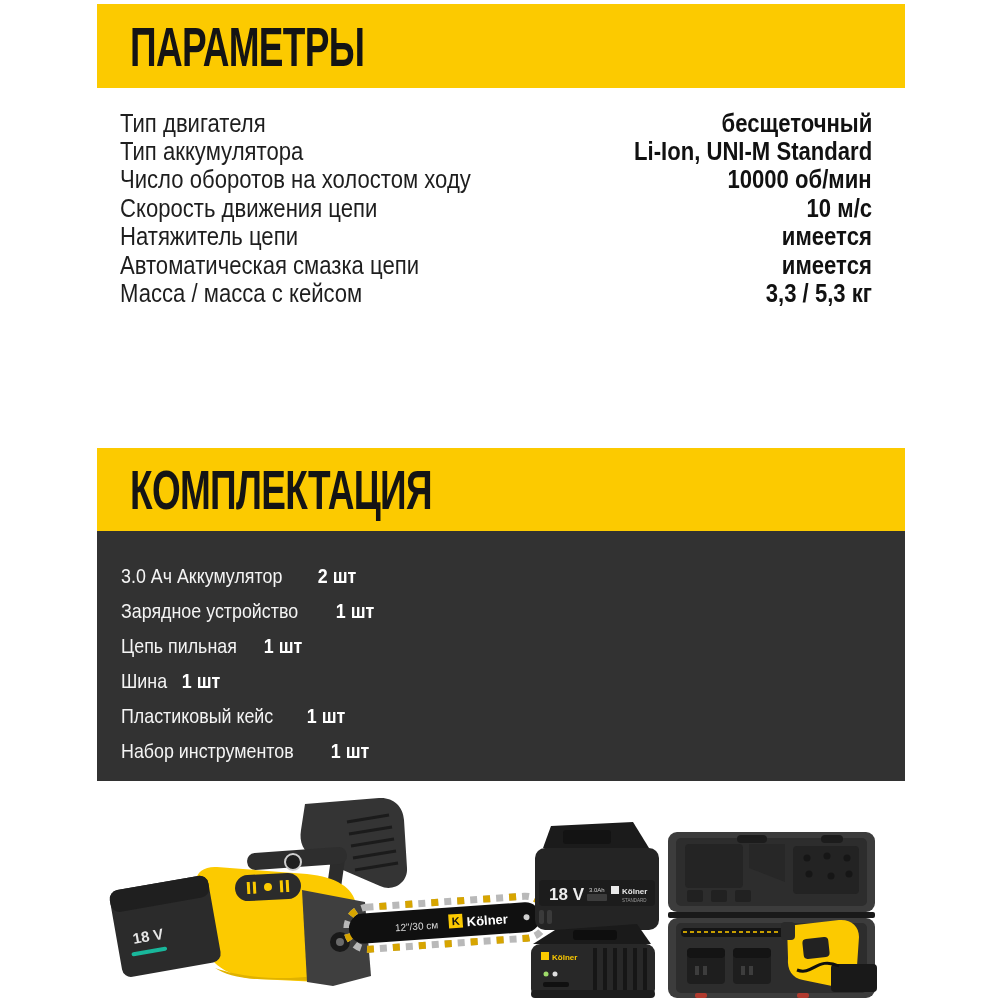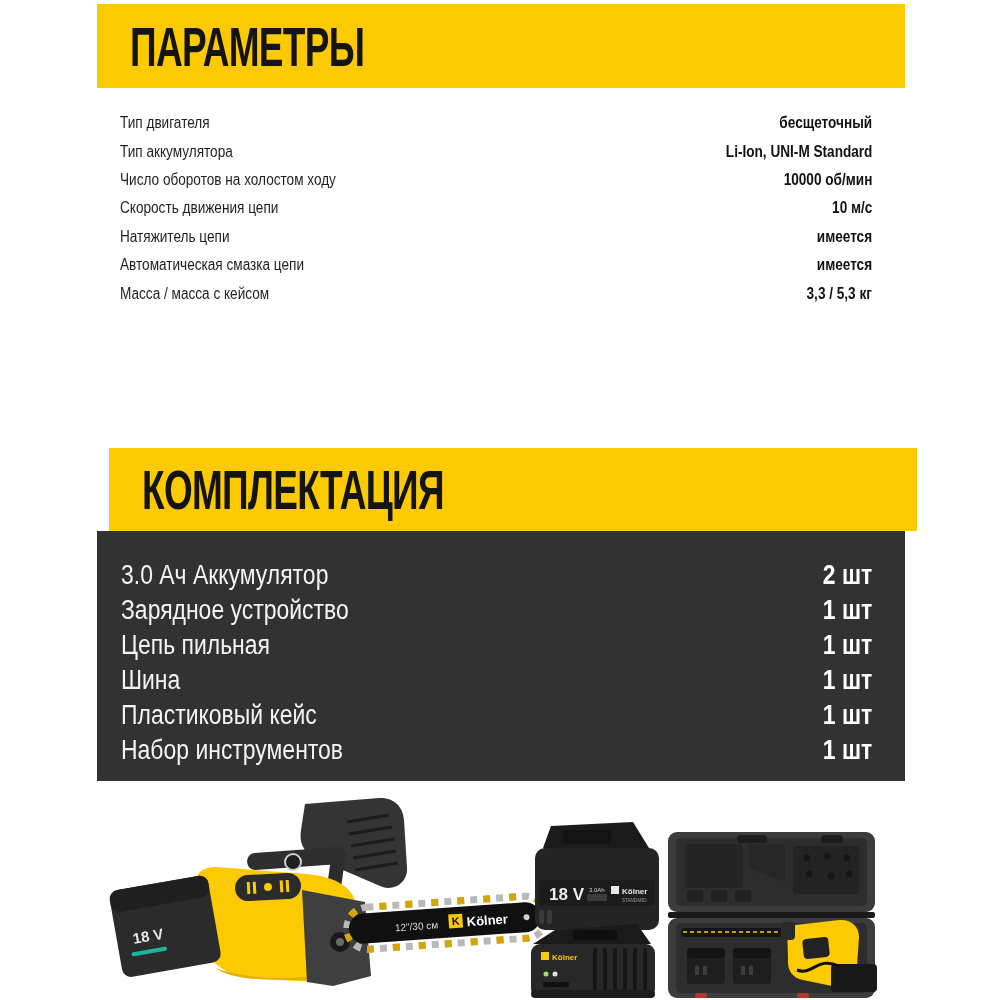--- a/index.html
+++ b/index.html
@@ -6,40 +6,40 @@
   .sheet {
     position:relative; width:1000px; height:1000px; overflow:hidden;
     background:#ffffff;
     font-family:"Liberation Sans","DejaVu Sans",sans-serif;
   }
   .band-bar {
     position:absolute; left:97px; width:808px; background:#fcca00;
     display:flex; align-items:center; padding-left:33px; box-sizing:border-box;
   }
   .bar1 { top:4px; height:84px; }
-  .bar2 { top:448px; height:83px;margin-left:12px; }
+  .bar2 { top:448px; height:83px; }
   .band-title {
     display:inline-block; transform:scaleX(.66); transform-origin:0 50%;
     font-size:56px; font-weight:bold; color:#141414; letter-spacing:-1px;
     white-space:nowrap;
   }
   .spec-list { position:absolute; left:97px; top:109px; width:808px; }
   .spec-row {
     height:28.4px; display:flex; align-items:center; justify-content:space-between;
-    padding:0 33px 0 23px; font-size:16px; color:#1e1e1e;
+    padding:0 33px 0 23px; font-size:26px; color:#1e1e1e;
   }
   .cx-l { display:inline-block; transform:scaleX(.85); transform-origin:0 50%; white-space:nowrap; }
   .cx-r { display:inline-block; transform:scaleX(.85); transform-origin:100% 50%; white-space:nowrap; font-weight:bold; color:#111; }
   .kit-panel {
     position:absolute; left:97px; top:531px; width:808px; height:250px;
     background:#323232; box-sizing:border-box; padding-top:27px;
   }
   .kit-row {
-    height:35px; display:flex; align-items:center; justify-content:space-between;
-    padding:0 33px 0 24px; font-size:27px; color:#f4f4f4;
+    height:35px; display:flex; align-items:center; 
+    padding:0 33px 0 24px; font-size:21px; color:#f4f4f4;
   }
   .kit-row .cx-r { color:#ffffff; }
   .gallery { position:absolute; left:97px; top:790px; width:808px; height:210px; }
   svg text { font-family:"Liberation Sans","DejaVu Sans",sans-serif; }
 </style>
 </head>
 <body>
 
 <div class="sheet">
 

